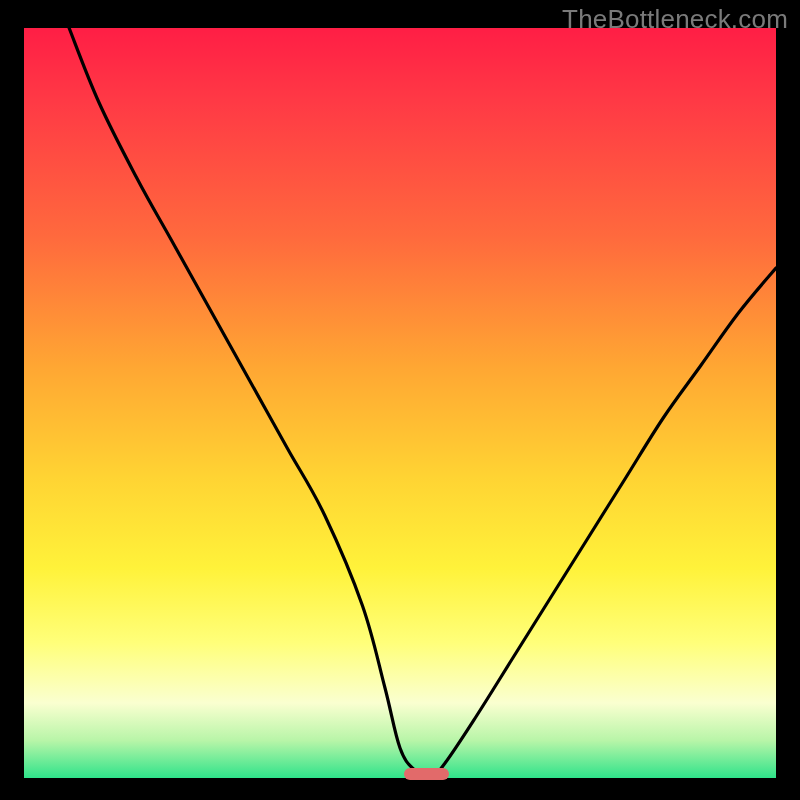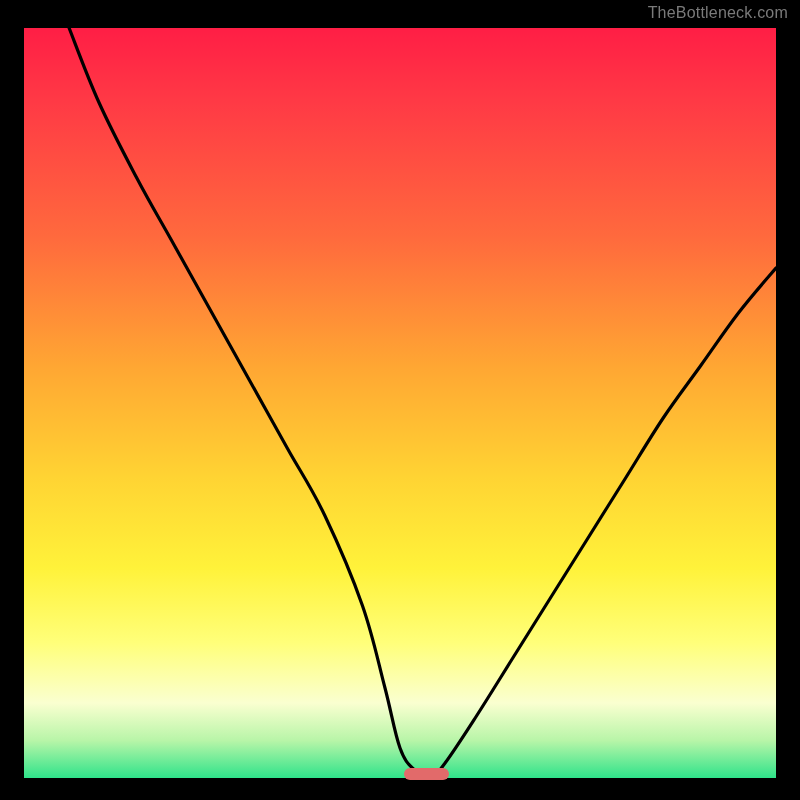--- a/index.html
+++ b/index.html
@@ -15,21 +15,21 @@
     position: relative;
     width: 800px;
     height: 800px;
     background: #000;
   }
   .watermark {
     position: absolute;
     top: 4px;
     right: 12px;
     color: #7a7a7a;
-    font-size: 16px;
+    font-size: 26px;
     font-weight: 500;
     letter-spacing: 0.2px;
     z-index: 10;
   }
   .plot-area {
     position: absolute;
     left: 24px;
     top: 28px;
     width: 752px;
     height: 750px;

